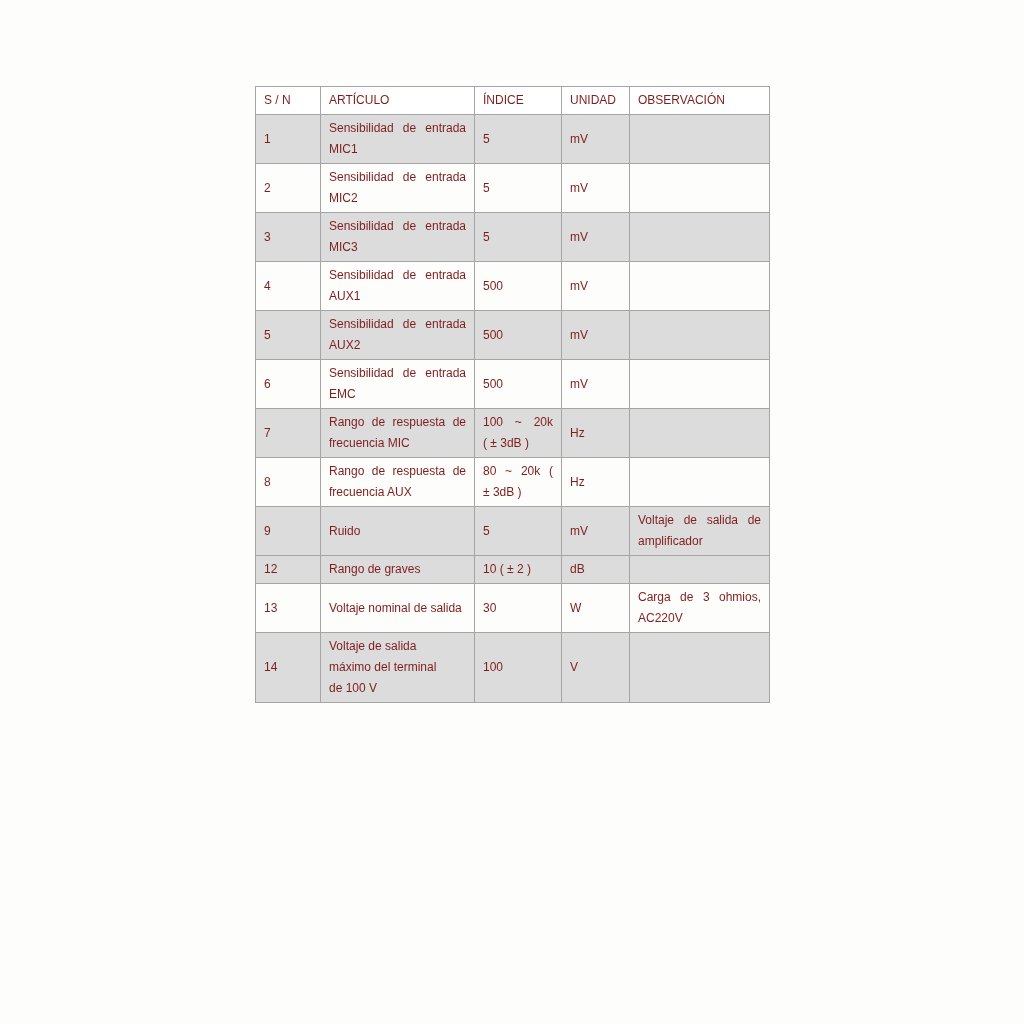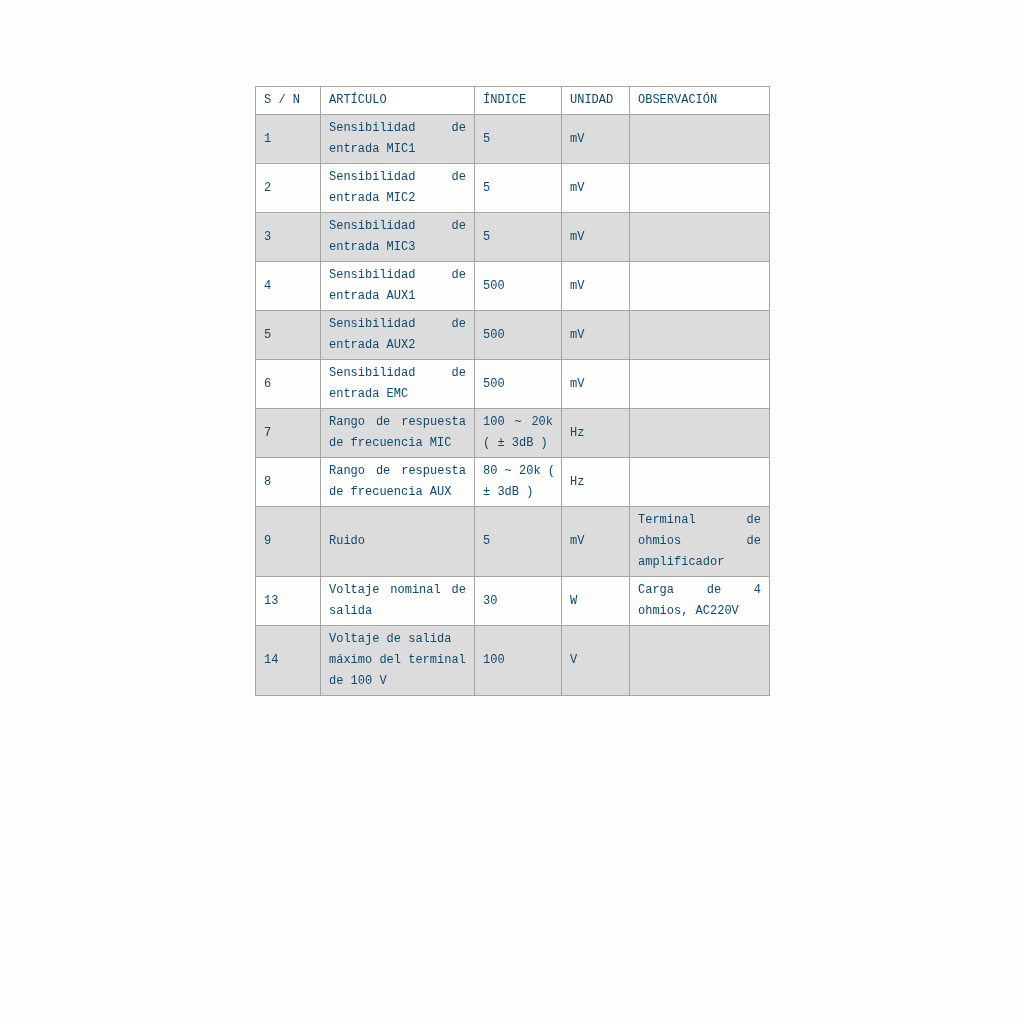--- a/index.html
+++ b/index.html
@@ -17,22 +17,21 @@
     overflow: hidden;
   }
   table.spec {
     position: absolute;
     left: 255px;
     top: 86px;
     width: 514px;
     border-collapse: collapse;
     table-layout: fixed;
     font-size: 12px;
-    color: #0c4a6e;
-    font-family: Liberation Mono, monospace;
+    color: #7f1d1d;
   }
   table.spec th,
   table.spec td {
     border: 1px solid #a5a5a5;
     padding: 3px 8px;
     line-height: 21px;
     vertical-align: middle;
     font-weight: normal;
     text-align: left;
     white-space: pre-line;
@@ -127,28 +126,35 @@
           <td>Rango de respuesta de frecuencia AUX</td>
           <td>80&nbsp;~&nbsp;20k&nbsp;( ±&nbsp;3dB&nbsp;)</td>
           <td>Hz</td>
           <td></td>
         </tr>
         <tr class="shaded">
           <td>9</td>
           <td>Ruido</td>
           <td>5</td>
           <td>mV</td>
-          <td>Terminal de ohmios de amplificador</td>
+          <td>Voltaje de salida de amplificador</td>
+        </tr>
+        <tr class="shaded">
+          <td>12</td>
+          <td>Rango de graves</td>
+          <td>10 (&nbsp;±&nbsp;2&nbsp;)</td>
+          <td>dB</td>
+          <td></td>
         </tr>
         <tr>
           <td>13</td>
           <td>Voltaje nominal de salida</td>
           <td>30</td>
           <td>W</td>
-          <td>Carga de 4 ohmios, AC220V</td>
+          <td>Carga de 3 ohmios, AC220V</td>
         </tr>
         <tr class="shaded">
           <td>14</td>
           <td>Voltaje de salida
 máximo del terminal
 de 100 V</td>
           <td>100</td>
           <td>V</td>
           <td></td>
         </tr>

